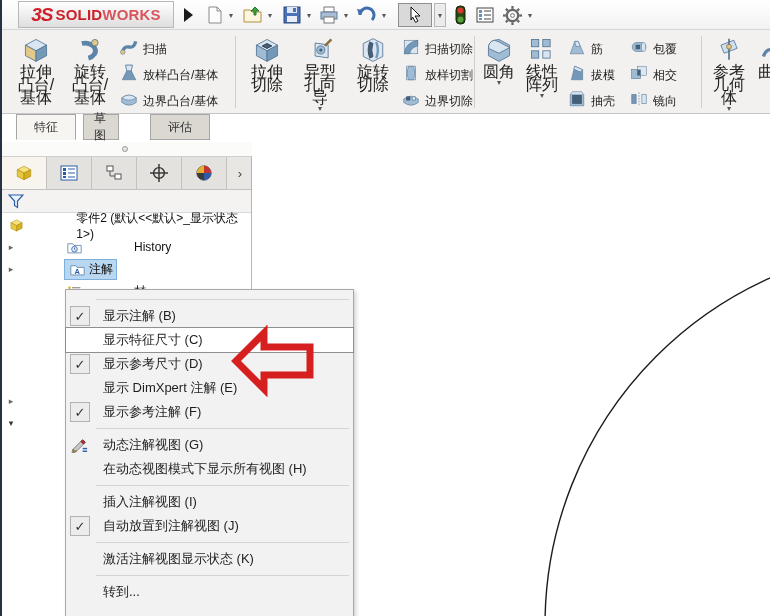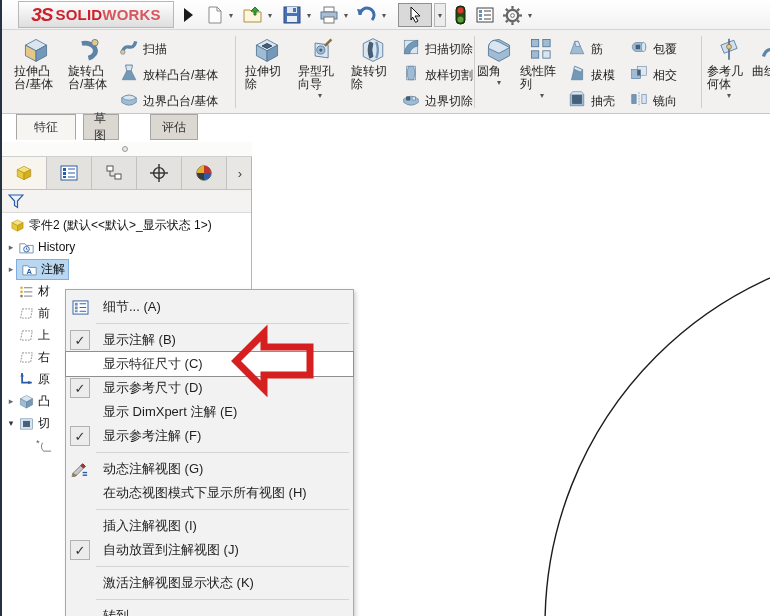--- a/index.html
+++ b/index.html
@@ -17,41 +17,41 @@
   .flyout span{width:0;height:0;border-left:9px solid #1a1a1a;border-top:7px solid transparent;border-bottom:7px solid transparent;}
   .tbtn{position:absolute;top:3px;height:24px;display:flex;align-items:center;justify-content:center;}
   .tcaret{font-size:8px;color:#555;}
   .cursorbtn{background:#d9d9d9;border:1px solid #8f8f8f;width:34px;}
 
   
   .ribbon{position:absolute;left:0;top:30px;width:770px;height:84px;background:#f2f1ef;border-bottom:1px solid #c7c7c7;overflow:hidden;}
   .rsep{position:absolute;top:6px;width:1px;height:72px;background:#cfcecc;}
   .rbig{position:absolute;top:5px;display:flex;flex-direction:column;align-items:center;}
   .rbig .ric{height:30px;display:flex;align-items:center;justify-content:center;}
-  .rbig .rlb{font-size:12px;line-height:13px;color:#222;width:44px;}
+  .rbig .rlb{font-size:16px;line-height:13px;color:#222;text-align:center;width:44px;}
   .rbig .rdd{font-size:8px;color:#555;line-height:9px;}
   .rsm{position:absolute;display:flex;align-items:center;gap:5px;height:22px;}
   .rsm .rlb{font-size:12px;color:#222;white-space:nowrap;}
 
   
   .ctab{position:absolute;top:114px;height:26px;padding:8px 10px;font-size:12px;color:#333;display:flex;align-items:center;justify-content:center;border:1px solid #a6a6a6;}
   .ctab.on{background:#f6f5f2;border-bottom:1px solid #f6f5f2;}
   .ctab.off{background:#dbd8d2;}
   .strip{position:absolute;left:0;top:142px;width:250px;height:15px;background:#fbfbfa;border-bottom:1px solid #cfcfcf;}
   .strip .pin{position:absolute;left:120px;top:4px;width:6px;height:6px;border-radius:50%;border:1px solid #9a9a9a;background:#e8e8e8;}
 
   
   .panel{position:absolute;left:0;top:157px;width:250px;height:459px;background:#fff;border-right:1px solid #b5b5b5;z-index:2;}
   .ptabs{position:absolute;left:0;top:0;width:100%;height:33px;background:#e9e7e3;border-bottom:1px solid #c2c2c2;display:flex;align-items:stretch;}
   .ptab{width:45px;display:flex;align-items:center;justify-content:center;border-right:1px solid #c2c2c2;background:#e4e2de;}
   .ptab.on{background:#f8f5ee;}
   .pchev{width:22px;display:flex;align-items:center;justify-content:center;font-size:13px;color:#444;margin-left:auto;}
   .filter{position:absolute;left:0;top:33px;width:100%;height:23px;background:#f4f3f1;border-bottom:1px solid #d9d9d9;display:flex;align-items:center;padding-left:6px;}
   .tree{position:absolute;left:0;top:57px;width:100%;}
-  .trow{position:relative;height:22px;display:flex;align-items:center;font-size:12px;color:#111;}
+  .trow{position:relative;height:22px;display:flex;align-items:center;font-size:12px;color:#111;gap:48px;}
   .texp{width:12px;margin-left:3px;font-size:9px;color:#666;text-align:center;}
   .tico{width:18px;height:16px;display:flex;align-items:center;justify-content:center;margin-right:3px;}
   .selrow{background:#b9d7f1;outline:1px solid #7fb0dd;padding:1px 3px;display:flex;align-items:center;gap:3px;}
 
   
   .menu{position:absolute;left:63px;top:289px;width:289px;height:340px;background:#f2f2f2;border:1px solid #a8a8a8;box-shadow:2px 2px 4px rgba(0,0,0,.18);z-index:10;padding-top:5px;}
   .mi{height:24px;display:flex;align-items:center;position:relative;padding-left:37px;font-size:13px;color:#1e1e1e;}
   .mi.hl{background:#fff;outline:1px solid #8f8f8f;}
   .msep{height:9px;position:relative;}
   .msep::after{content:"";position:absolute;left:30px;right:4px;top:4px;height:1px;background:#d4d4d4;}
@@ -379,21 +379,21 @@
 
     </div>
   </div>
 
   <div class="ctab on" style="left:14px;width:60px">
       <span>特征</span>
     </div>
   <div class="ctab off" style="left:81px;width:36px">
       <span>草图</span>
     </div>
-  <div class="ctab off" style="left:148px;width:48px">
+  <div class="ctab off" style="left:148px;width:60px">
       <span>评估</span>
     </div>
   <div class="strip">
       <span class="pin"></span>
     </div>
 
   <div class="panel">
     <div class="ptabs">
       <div class="ptab on">
         <svg width="18" height="18" viewBox="0 0 32 32">
@@ -560,34 +560,20 @@
               <text x="0" y="9" font-size="10" fill="#555" font-family="Liberation Sans,sans-serif">*</text>
               <path d="M7,5 q-3,5 1,9 h8" fill="none" stroke="#777"></path>
             </svg>
           </span>
         <span></span>
       </div>
     </div>
   </div>
 
   <div class="menu">
-    <div class="mi">
-      <span class="mico">
-          <svg width="17" height="15" viewBox="0 0 18 16">
-            <rect x="1" y="1" width="16" height="14" fill="#fff" stroke="#2a5ca8"></rect>
-            <rect x="3" y="3" width="3" height="3" fill="#6d8fb0"></rect>
-            <rect x="3" y="7" width="3" height="3" fill="#6d8fb0"></rect>
-            <rect x="3" y="11" width="3" height="2" fill="#6d8fb0"></rect>
-            <line x1="8" y1="4" x2="15" y2="4" stroke="#2a5ca8"></line>
-            <line x1="8" y1="8" x2="15" y2="8" stroke="#2a5ca8"></line>
-            <line x1="8" y1="12" x2="15" y2="12" stroke="#2a5ca8"></line>
-          </svg>
-        </span>
-      <span>细节... (A)</span>
-    </div>
     <div class="msep"></div>
     <div class="mi">
       <span class="mcheck">
           <span>✓</span>
         </span>
       <span>显示注解 (B)</span>
     </div>
     <div class="mi hl">
       <span>显示特征尺寸 (C)</span>
     </div>

